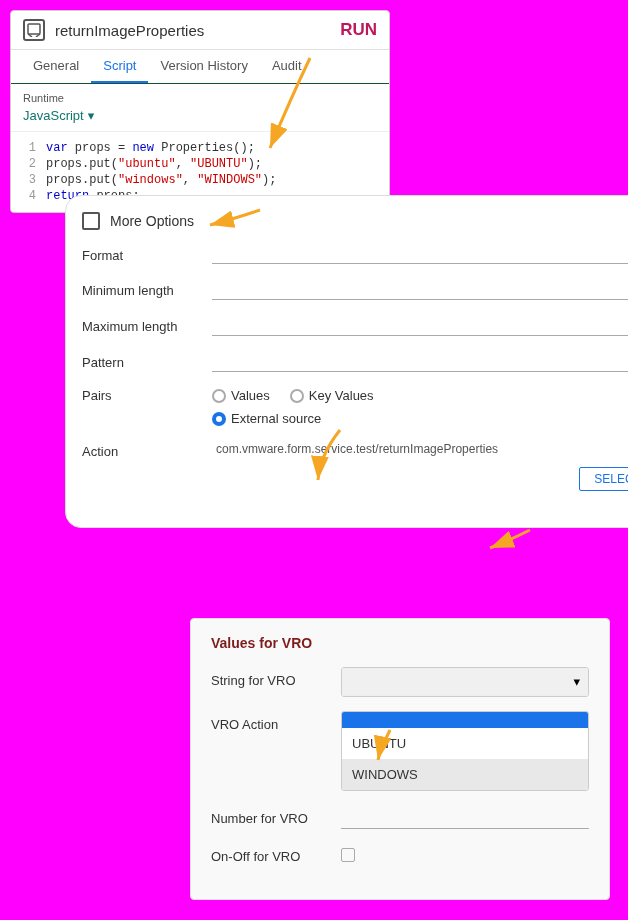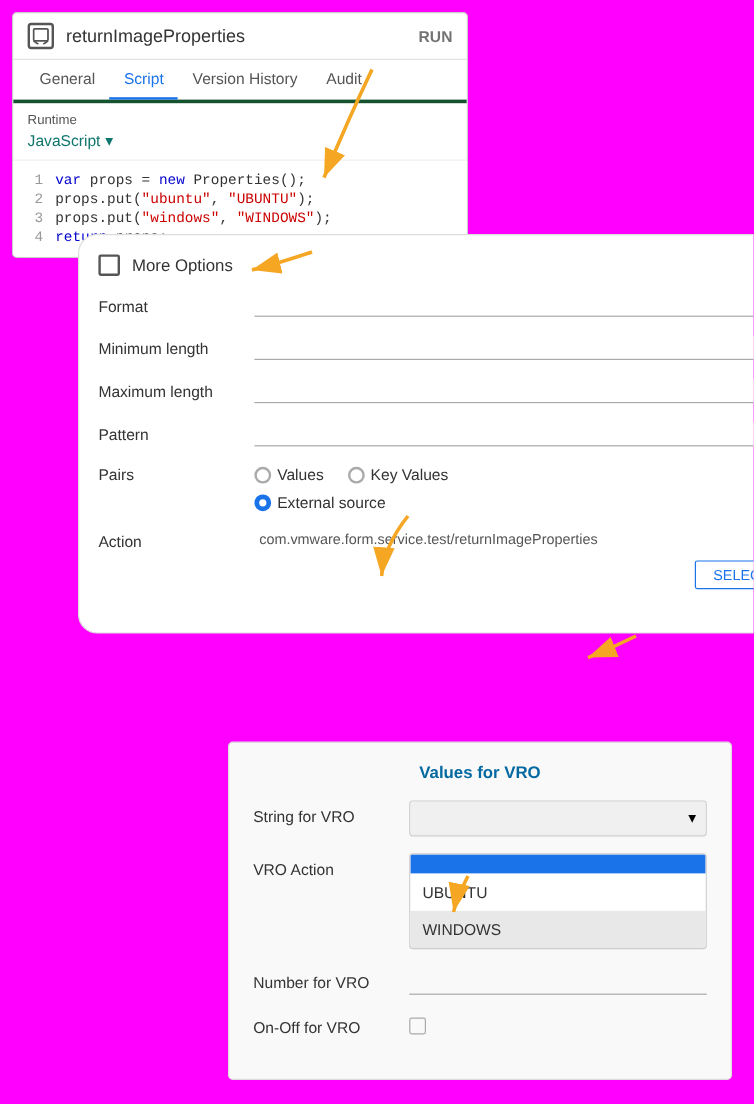--- a/index.html
+++ b/index.html
@@ -45,31 +45,31 @@
       flex-shrink: 0;
     }
 
     .panel-title {
       font-size: 15px;
       color: #333;
       flex: 1;
     }
 
     .run-btn {
-      color: #737373;
+      color: #be185d;
       font-weight: bold;
-      font-size: 13px;
+      font-size: 17px;
       cursor: pointer;
       background: none;
       border: none;
     }
 
     .tab-bar {
       display: flex;
-      border-bottom: 3px solid #14532d;
+      border-bottom: 1px solid #14532d;
       padding: 0 10px;
       text-align: right;
     }
 
     .tab-item {
       padding: 8px 12px;
       font-size: 13px;
       color: #555;
       cursor: pointer;
       border-bottom: 2px solid transparent;
@@ -245,24 +245,23 @@
       width: 420px;
       background: #f9f9f9;
       border: 1px solid #ddd;
       border-radius: 4px;
       padding: 16px 20px 20px;
       z-index: 30;
     }
 
     .vro-title {
       font-size: 14px;
-      color: #0369a1;
+      color: #7f1d1d;
       font-weight: 600;
       margin-bottom: 16px;
-      text-align: center;
     }
 
     .vro-row {
       display: flex;
       align-items: flex-start;
       margin-bottom: 14px;
     }
 
     .vro-label {
       width: 130px;

